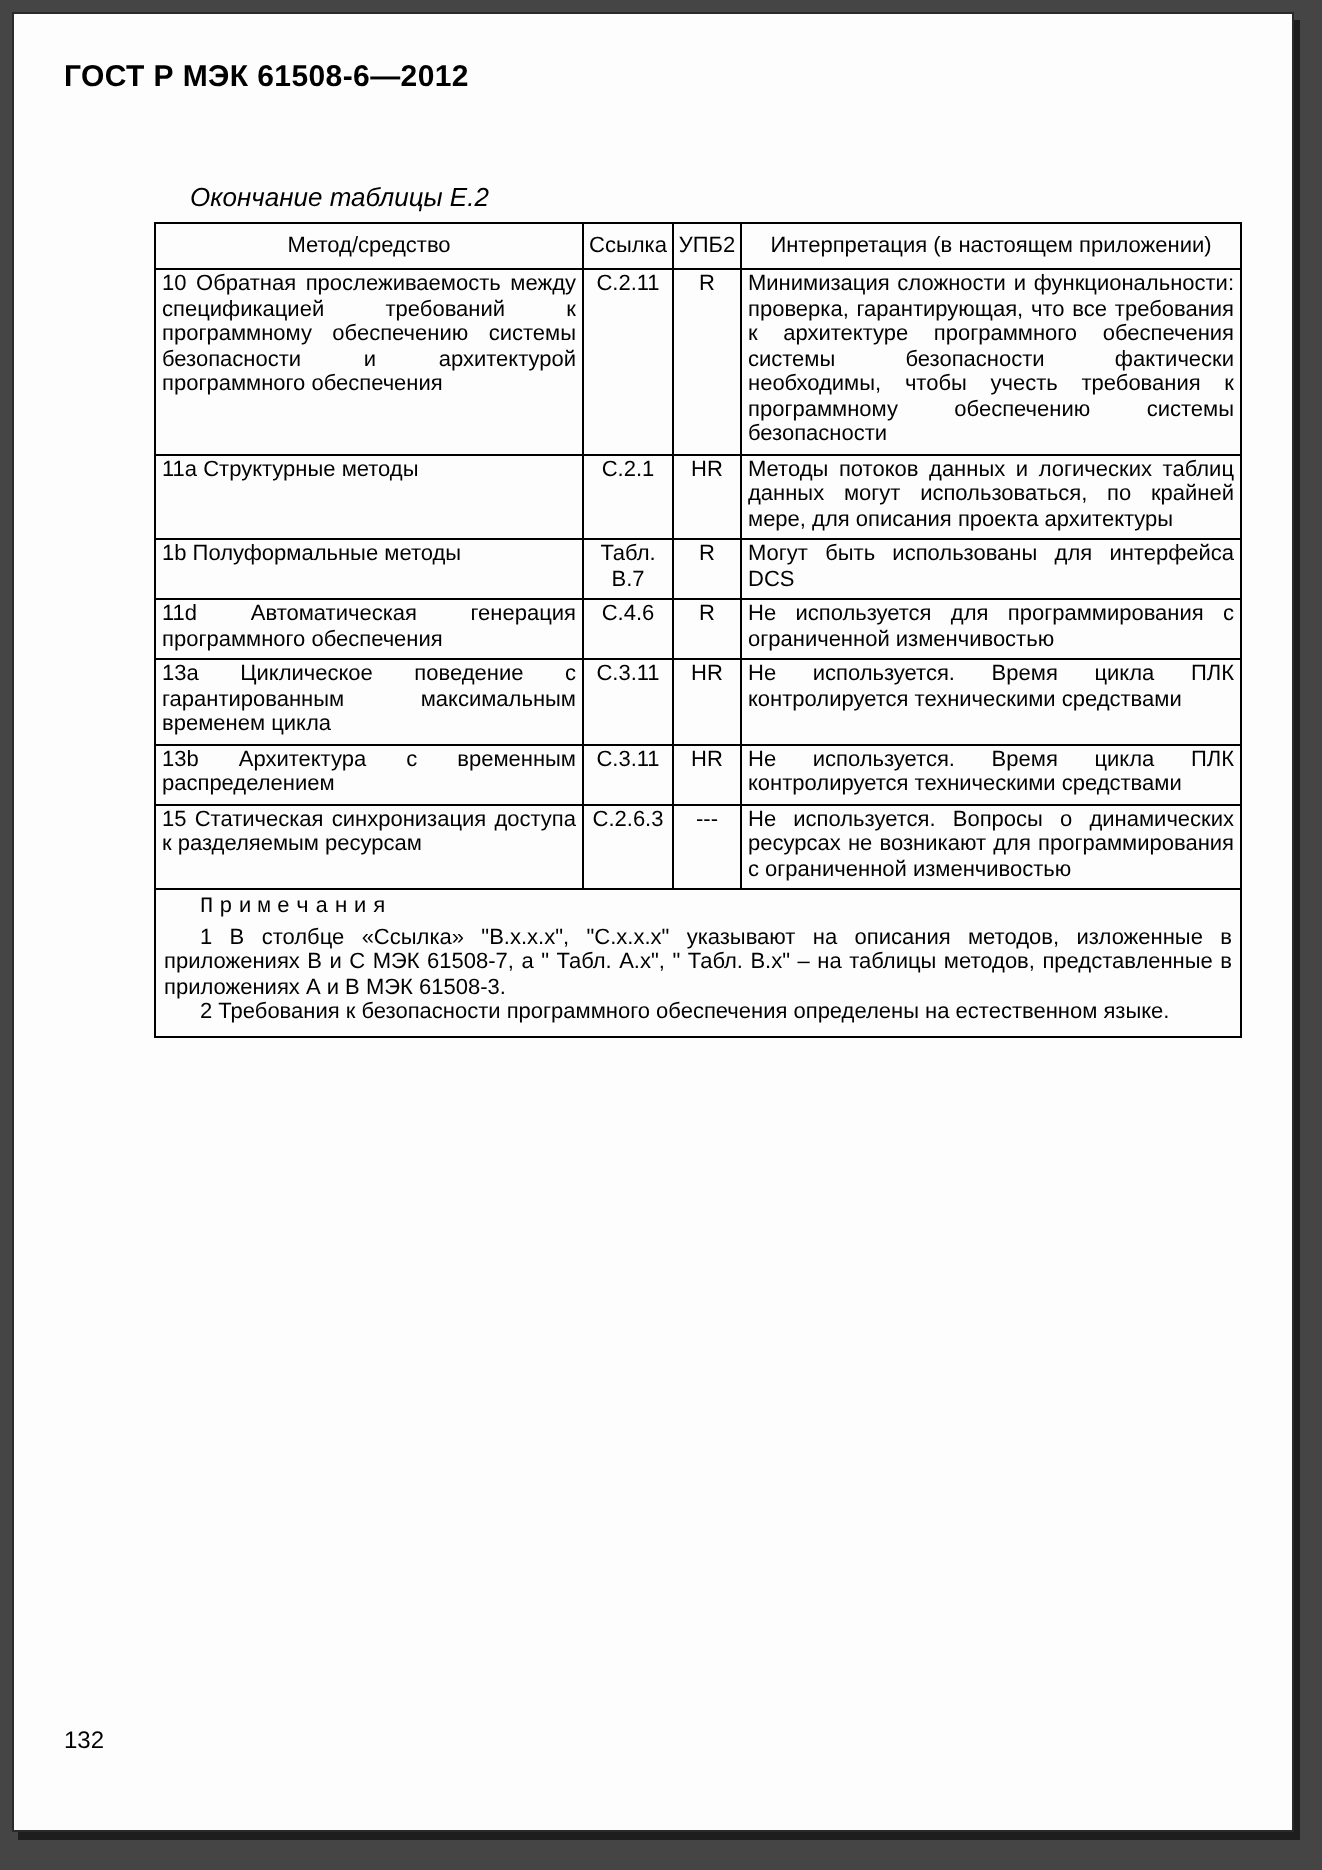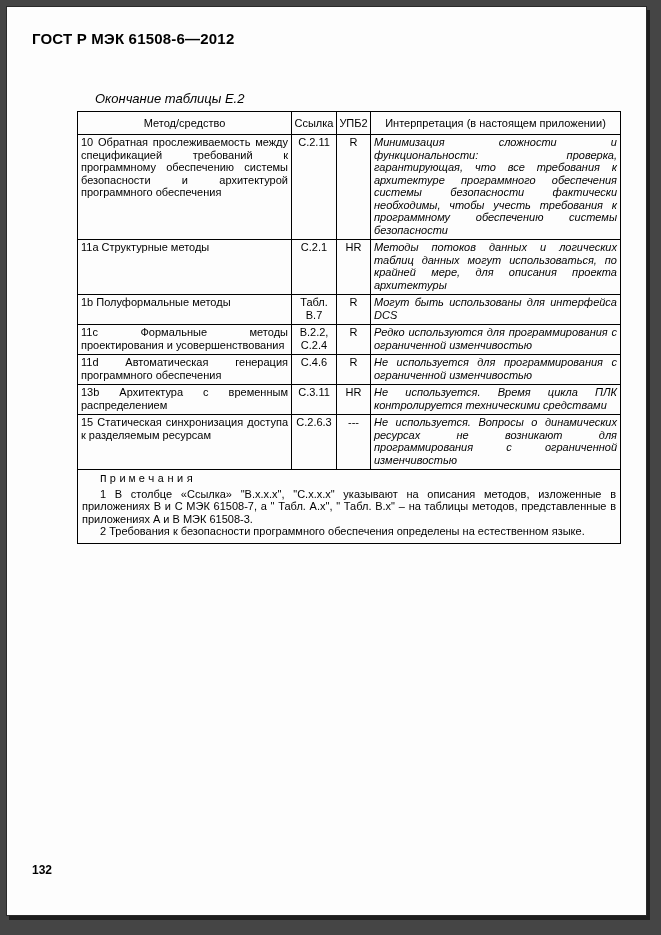--- a/index.html
+++ b/index.html
@@ -55,39 +55,39 @@
     height: 18px;
     padding: 2px;
   }
   col.c-method { width: 214px; }
   col.c-ref    { width: 45px; }
   col.c-sil    { width: 34px; }
   col.c-interp { width: 250px; }
   td.method { text-align: justify; }
   td.ref    { text-align: center; }
   td.sil    { text-align: center; }
-  td.interp { text-align: justify; font-style: italic; }
+  td.interp { text-align: justify; }
   tr.notes-row td {
     padding: 3px 4px 5px 4px;
   }
   .notes-title {
     letter-spacing: 3px;
     margin-left: 18px;
     margin-bottom: 2px;
     font-family: Liberation Mono, monospace;
   }
   .note {
     text-align: justify;
     text-indent: 18px;
   }
   .page-number {
     position: absolute;
     left: 25px;
     bottom: 38px;
-    font-weight: bold;
+    font-weight: normal;
     font-size: 12px;
   }
 </style>
 </head>
 <body>
 
 <div class="page">
 
   <div class="doc-header">ГОСТ Р МЭК 61508-6—2012</div>
 
@@ -121,30 +121,30 @@
         <td class="sil">HR</td>
         <td class="interp">Методы потоков данных и логических таблиц данных могут использоваться, по крайней мере, для описания проекта архитектуры</td>
       </tr>
       <tr>
         <td class="method">1b Полуформальные методы</td>
         <td class="ref">Табл. В.7</td>
         <td class="sil">R</td>
         <td class="interp">Могут быть использованы для интерфейса DCS</td>
       </tr>
       <tr>
-        <td class="method">11с Формальные методы проектирования и усовершенствования</td>
-        <td class="ref">В.2.2, С.2.4</td>
-        <td class="sil">R</td>
-        <td class="interp">Редко используются для программирования с ограниченной изменчивостью</td>
-      </tr>
-      <tr>
         <td class="method">11d Автоматическая генерация программного обеспечения</td>
         <td class="ref">С.4.6</td>
         <td class="sil">R</td>
         <td class="interp">Не используется для программирования с ограниченной изменчивостью</td>
+      </tr>
+      <tr>
+        <td class="method">13а Циклическое поведение с гарантированным максимальным временем цикла</td>
+        <td class="ref">С.3.11</td>
+        <td class="sil">HR</td>
+        <td class="interp">Не используется. Время цикла ПЛК контролируется техническими средствами</td>
       </tr>
       <tr>
         <td class="method">13b Архитектура с временным распределением</td>
         <td class="ref">С.3.11</td>
         <td class="sil">HR</td>
         <td class="interp">Не используется. Время цикла ПЛК контролируется техническими средствами</td>
       </tr>
       <tr>
         <td class="method">15 Статическая синхронизация доступа к разделяемым ресурсам</td>
         <td class="ref">С.2.6.3</td>

